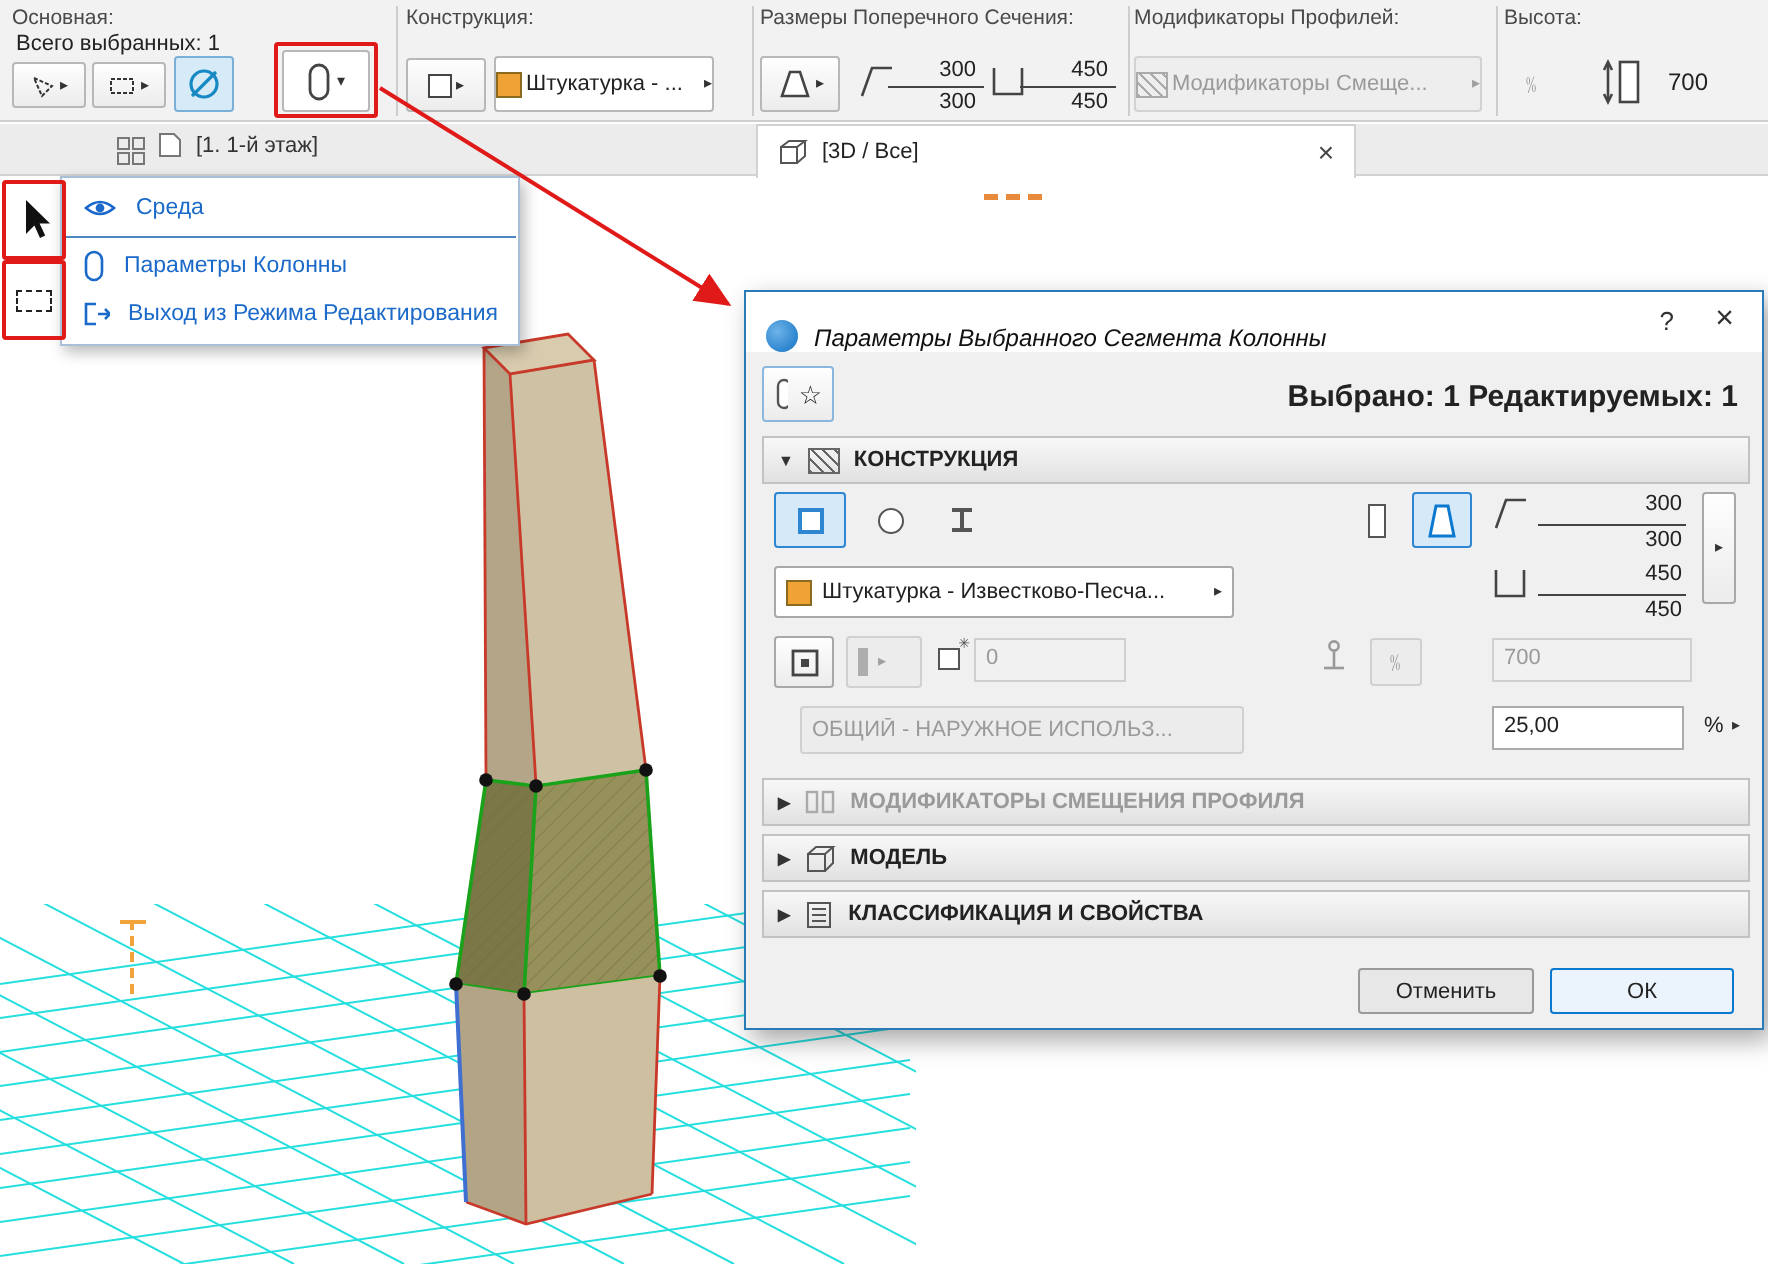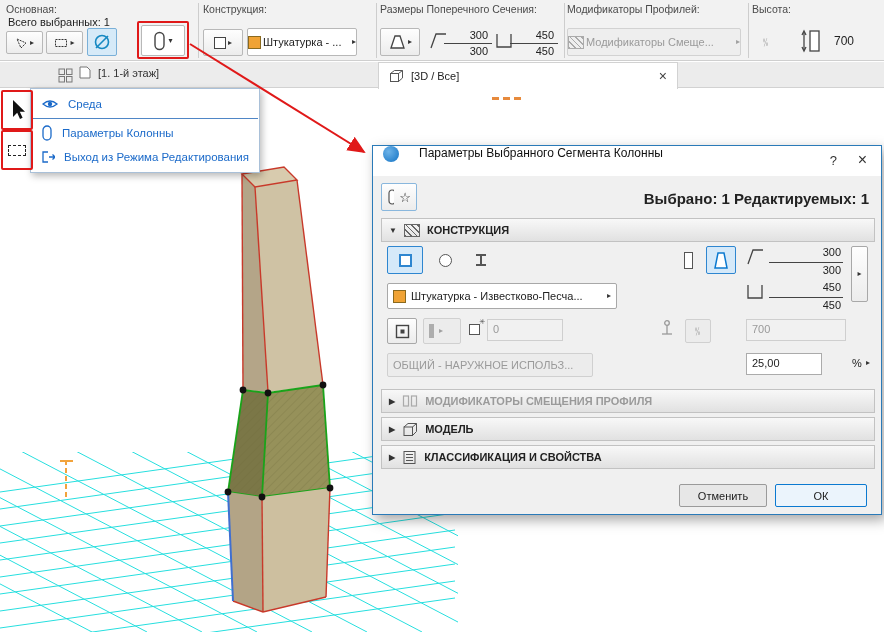--- a/index.html
+++ b/index.html
@@ -56,21 +56,21 @@
 
   
   .canvas-svg { position:absolute; left:0; top:0; width:884px; height:632px; z-index:1; }
   .origin-dashes { position:absolute; left:492px; top:97px; display:flex; gap:4px; z-index:3; }
   .origin-dashes i { width:7px; height:3px; background:#e78a3c; }
 
   
   .dialog { position:absolute; left:372px; top:145px; width:510px; height:370px;
     background:#f0f0f0; border:1px solid #2a7ab8; box-shadow:4px 5px 12px rgba(0,0,0,.35); z-index:30; }
   .dlg-title { position:absolute; left:0; top:0; width:100%; height:30px; background:#fff;
-    display:flex; align-items:flex-start; padding:0 10px; gap:20px; }
+    display:flex; align-items:flex-end; padding:0 10px; gap:8px;font-style:italic; }
   .dlg-logo { width:16px; height:16px; border-radius:50%;
     background:radial-gradient(circle at 35% 35%, #6db3e8, #1272c4); }
   .dlg-title-text { font-size:12px; color:#111; }
   .dlg-help { position:absolute; right:44px; top:7px; font-size:13px; color:#333; }
   .dlg-close { position:absolute; right:14px; top:5px; font-size:16px; color:#333; }
   .sec { position:absolute; left:8px; width:494px; height:24px;
     background:linear-gradient(#f8f8f8,#e1e1e1); border:1px solid #c2c2c2;
     display:flex; align-items:center; gap:7px; padding:0 7px; font-size:11px; font-weight:bold; }
   .sec .arrow { font-size:8px; color:#333; }
   .sec.gray-text { color:#9a9a9a; }
@@ -376,21 +376,21 @@
     </svg>
   </div>
   <div class="dbtn disabled" style="left:50px; top:172px; width:38px; height:26px">
     <span class="graybar"></span>
     <span class="caret gray">▸</span>
   </div>
   <span class="ministar" style="position:absolute; left:96px; top:178px"></span>
   <div class="field disabled" style="left:114px; top:173px; width:76px; height:22px">
     <span>0</span>
   </div>
-  <div class="dbtn disabled" style="left:14px; top:207px; width:206px; height:24px">
+  <div class="dbtn disabled" style="left:27px; top:207px; width:222px; height:24px">
     <span class="grow">ОБЩИЙ - НАРУЖНОЕ ИСПОЛЬЗ...</span>
   </div>
 
   <div class="dbtn flat" style="left:300px; top:100px; width:30px; height:28px; justify-content:center">
     <span class="colA-glyph"></span>
   </div>
   <div class="dbtn selected" style="left:333px; top:100px; width:30px; height:28px; justify-content:center">
     <svg width="18" height="19">
       <polygon points="6,2 12,2 15,17 3,17" fill="#fff" stroke="#0b79d0" stroke-width="1.5"></polygon>
     </svg>
@@ -415,21 +415,21 @@
     <circle cx="8" cy="4" r="2.3" fill="none" stroke="#999" stroke-width="1.3"></circle>
     <line x1="8" y1="6.5" x2="8" y2="15" stroke="#999" stroke-width="1.3"></line>
     <line x1="3" y1="15" x2="13" y2="15" stroke="#999" stroke-width="1.3"></line>
   </svg>
   <div class="dbtn disabled" style="left:312px; top:173px; width:26px; height:24px; justify-content:center">
     <span class="pct-glyph">﹪</span>
   </div>
   <div class="field disabled" style="left:373px; top:173px; width:100px; height:22px">
     <span>700</span>
   </div>
-  <div class="field" style="left:373px; top:207px; width:76px; height:22px">
+  <div class="field" style="left:373px; top:207px; width:96px; height:22px">
     <span>25,00</span>
   </div>
   <span style="position:absolute; left:479px; top:211px; font-size:11px">%</span>
   <span class="caret" style="position:absolute; left:493px; top:213px">▸</span>
 
   <div class="sec gray-text" style="top:243px">
     <span class="arrow">▶</span>
     <svg width="16" height="14">
       <rect x="1.5" y="2" width="5" height="10" fill="none" stroke="#aaa" stroke-width="1.2"></rect>
       <rect x="9.5" y="2" width="5" height="10" fill="none" stroke="#aaa" stroke-width="1.2"></rect>

